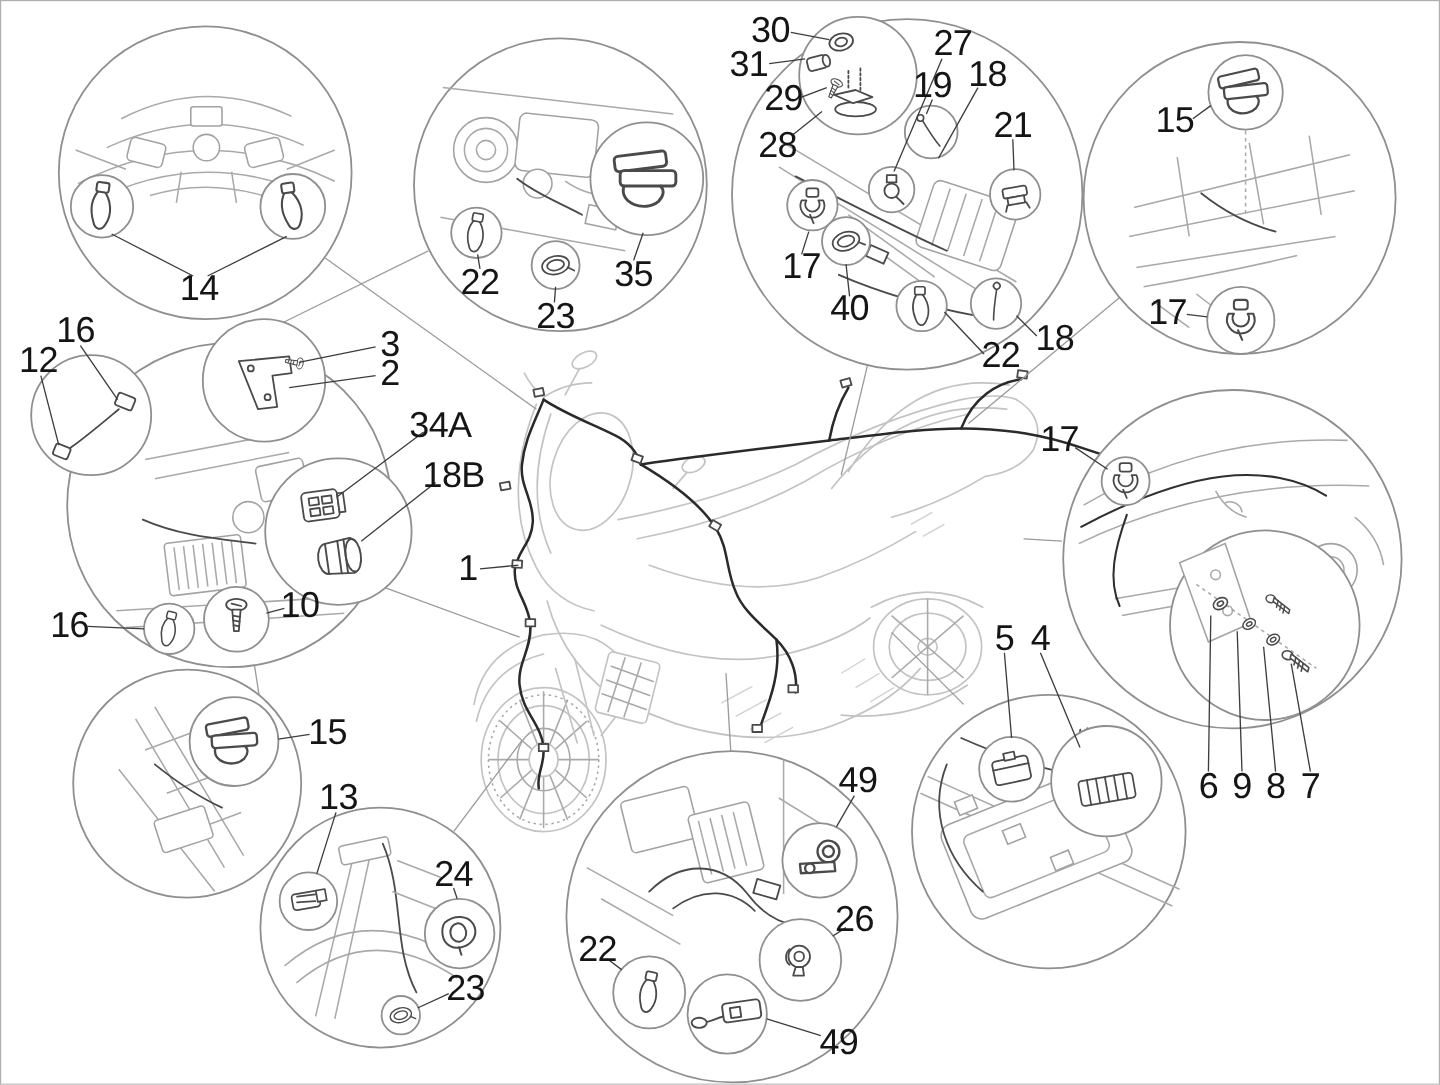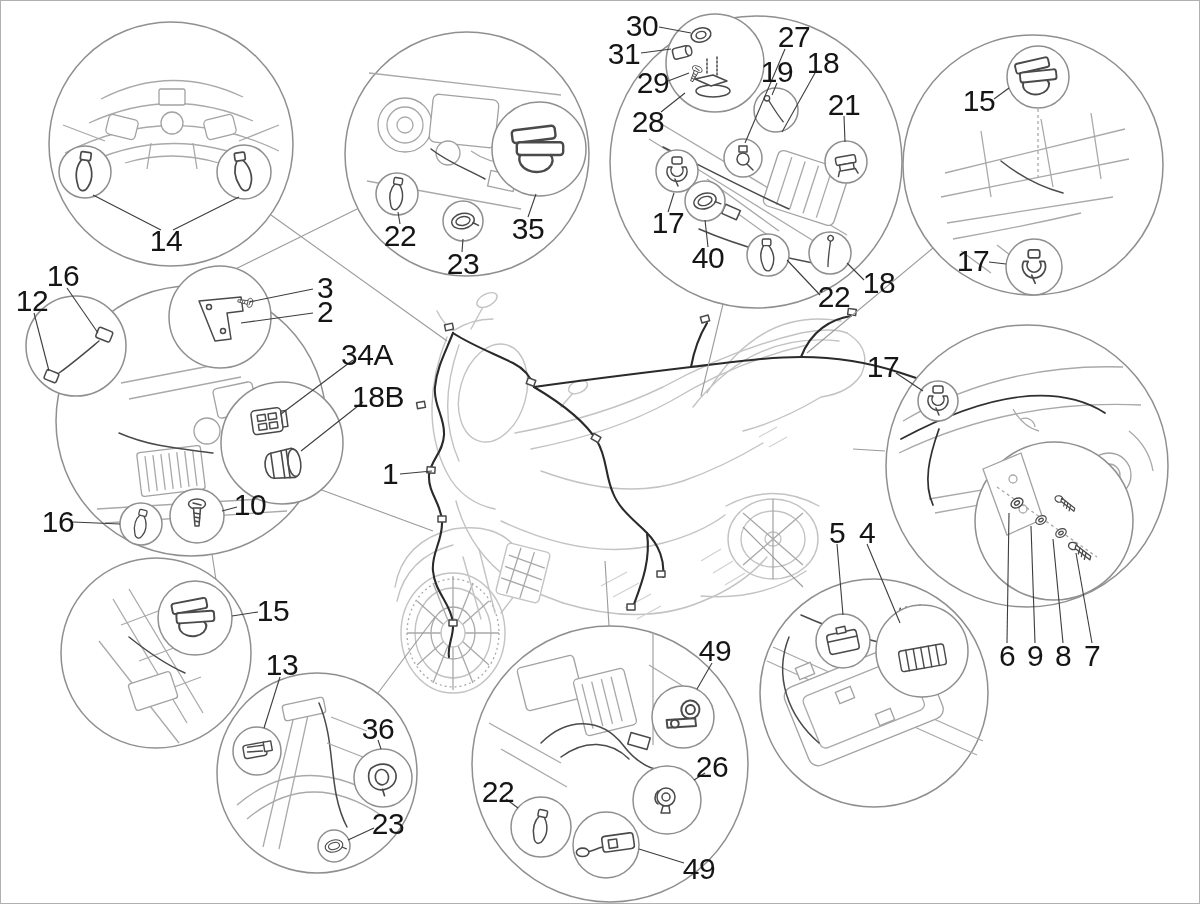--- a/index.html
+++ b/index.html
@@ -501,21 +501,21 @@
   <div class="lbl" style="left:31px;top:300px">12</div>
   <div class="lbl" style="left:324px;top:287px">3</div>
   <div class="lbl" style="left:324px;top:311px">2</div>
   <div class="lbl" style="left:366px;top:354px">34A</div>
   <div class="lbl" style="left:377px;top:396px">18B</div>
   <div class="lbl" style="left:389px;top:473px">1</div>
   <div class="lbl" style="left:57px;top:521px">16</div>
   <div class="lbl" style="left:249px;top:504px">10</div>
   <div class="lbl" style="left:272px;top:610px">15</div>
   <div class="lbl" style="left:281px;top:664px">13</div>
-  <div class="lbl" style="left:377px;top:728px">36</div>
+  <div class="lbl" style="left:377px;top:728px">24</div>
   <div class="lbl" style="left:387px;top:823px">23</div>
   <div class="lbl" style="left:497px;top:791px">22</div>
   <div class="lbl" style="left:714px;top:650px">49</div>
   <div class="lbl" style="left:711px;top:766px">26</div>
   <div class="lbl" style="left:698px;top:868px">49</div>
   <div class="lbl" style="left:836px;top:532px">5</div>
   <div class="lbl" style="left:866px;top:532px">4</div>
   <div class="lbl" style="left:882px;top:366px">17</div>
   <div class="lbl" style="left:1006px;top:655px">6</div>
   <div class="lbl" style="left:1034px;top:655px">9</div>

